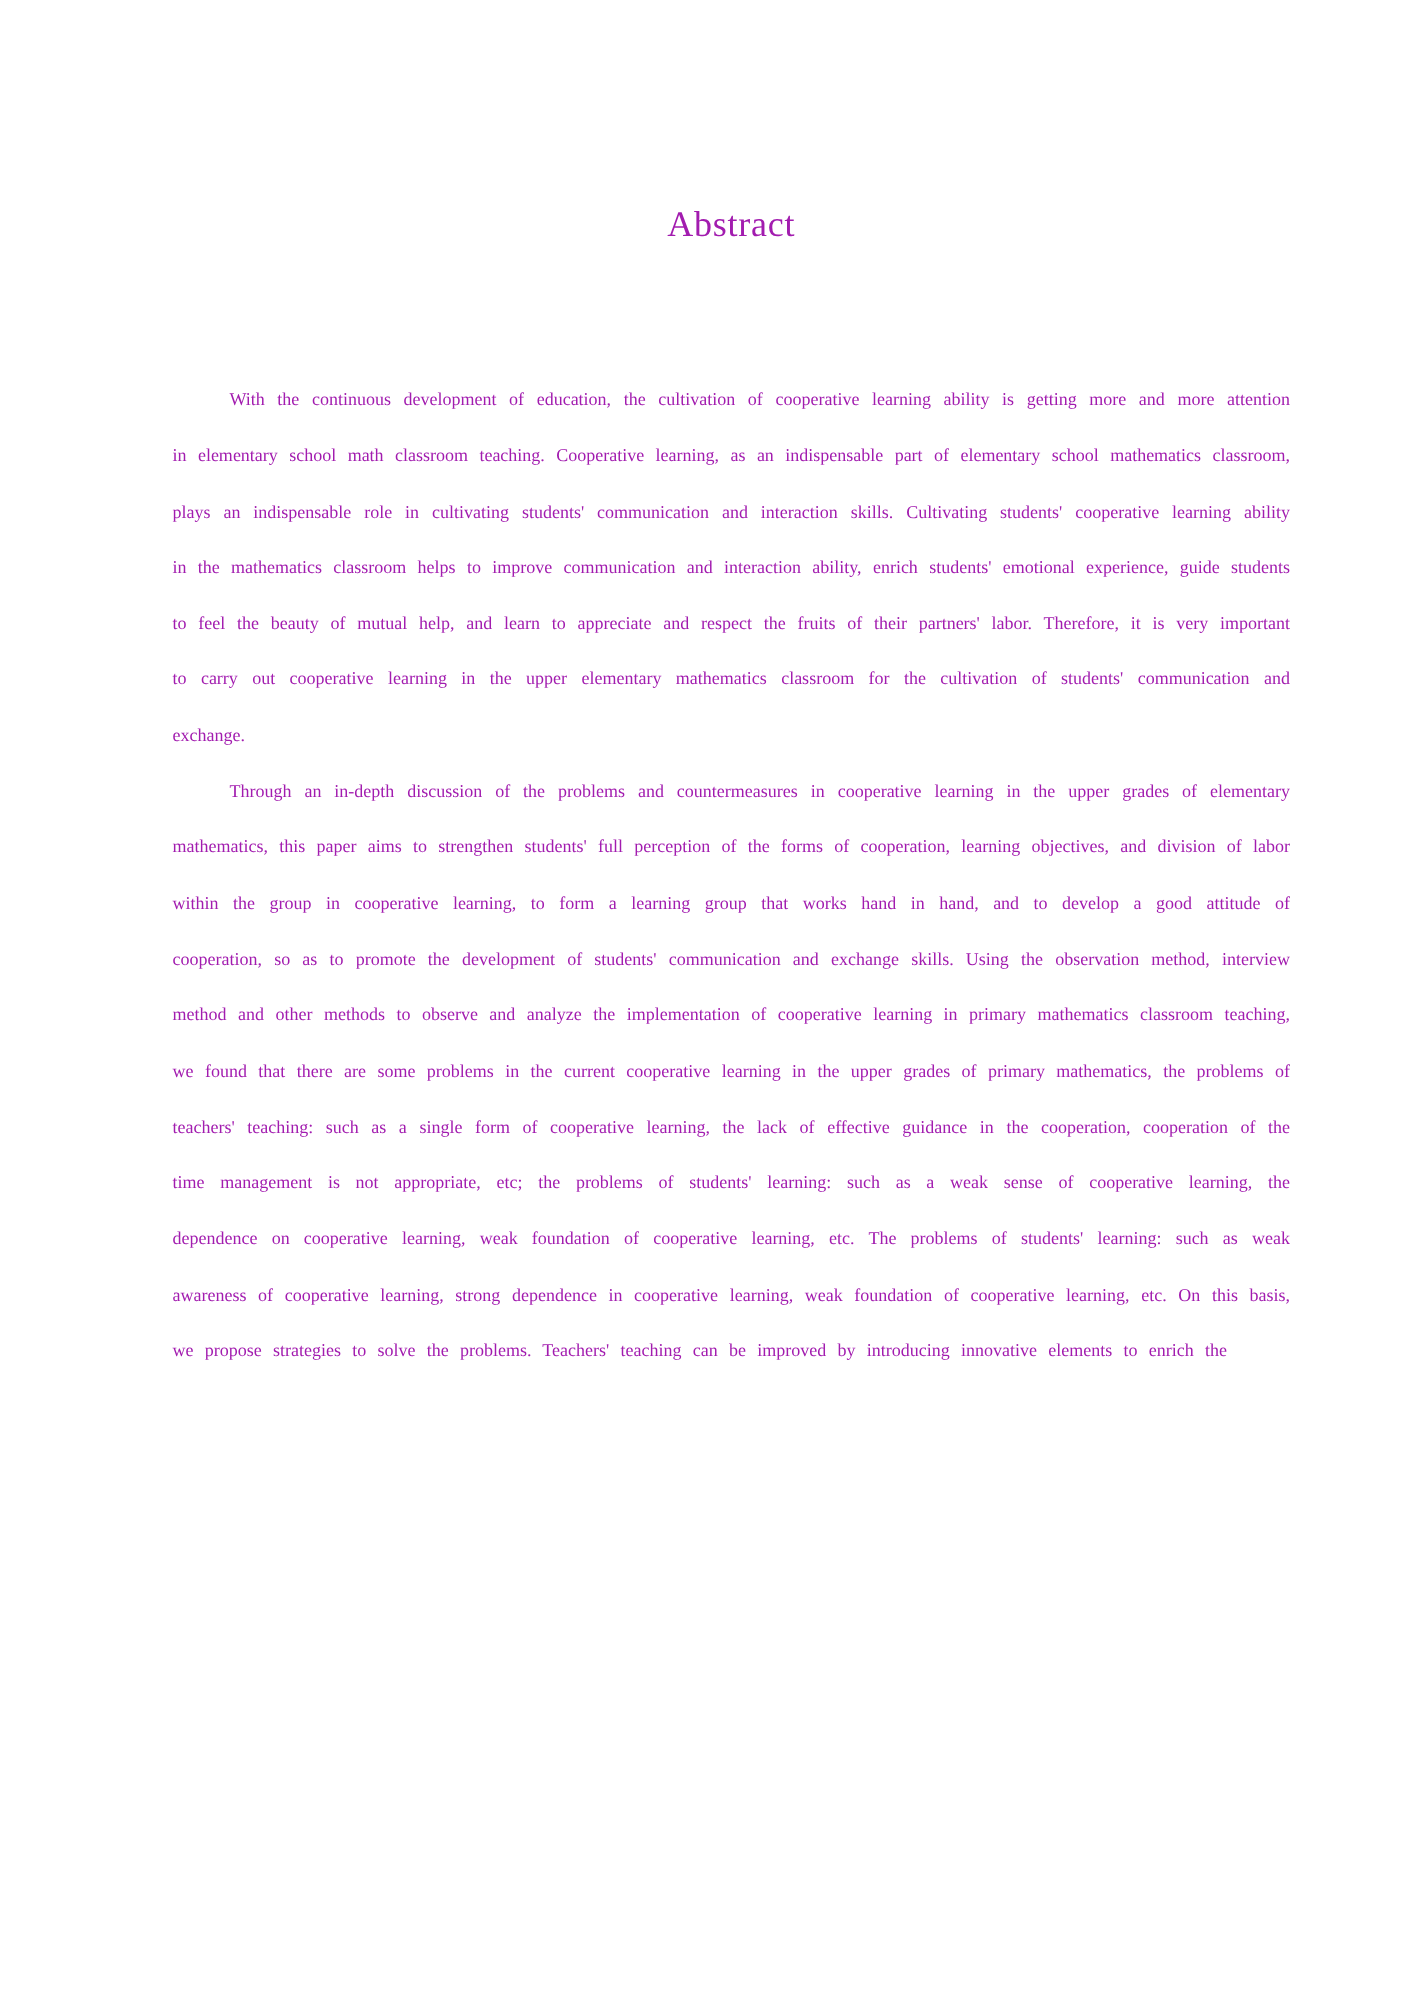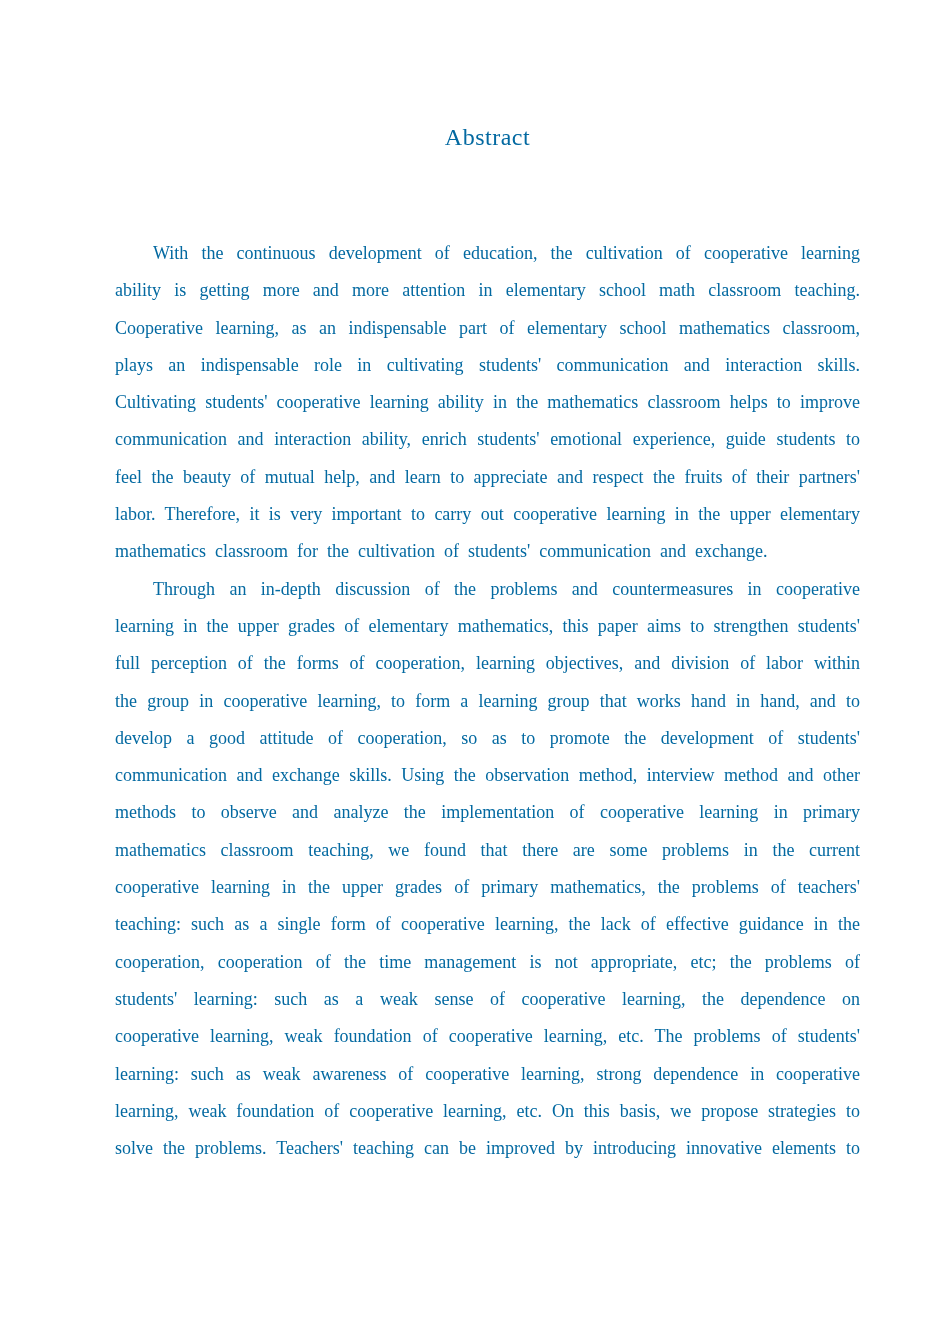--- a/index.html
+++ b/index.html
@@ -4,42 +4,42 @@
 <style>
   html, body {
     margin: 0;
     padding: 0;
     background: #ffffff;
   }
   .page {
     position: relative;
     width: 950px;
     height: 1160px;
-    margin: 4px auto;
+    margin: 17px auto;
     background: #ffffff;
-    color: #0369a1;
+    color: #a21caf;
     font-family: "Liberation Serif", "DejaVu Serif", serif;
     overflow: hidden;
   }
   .doc-title {
     position: absolute;
     top: 120px;
     left: 115px;
     width: 745px;
     text-align: center;
     font-size: 24px;
     font-weight: normal;
     letter-spacing: 0.5px;
   }
   .body-text {
     position: absolute;
     top: 231px;
     left: 115px;
     width: 745px;
-    font-size: 18px;
+    font-size: 12px;
     line-height: 37.3px;
     text-align: justify;
     word-spacing: 4.5px;
   }
   .body-text p {
     margin: 0;
     padding: 0;
     text-indent: 38px;
   }
   .page-number {

